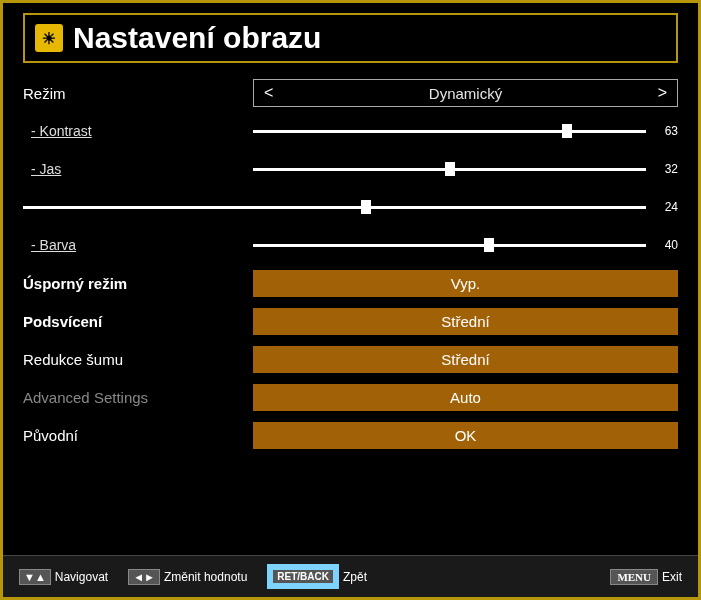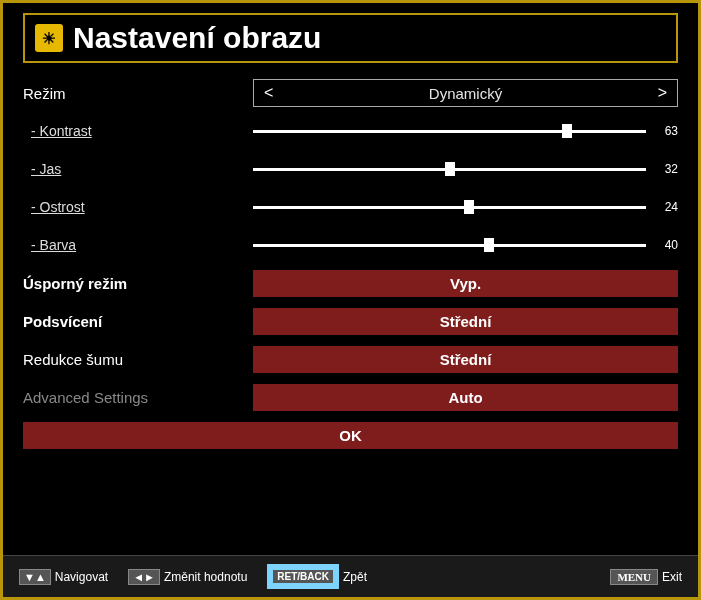--- a/index.html
+++ b/index.html
@@ -82,29 +82,29 @@
       font-weight: bold;
     }
     .setting-label.dim {
       color: #888;
     }
     .setting-value {
       flex: 1;
     }
     
     .value-btn {
-      background: #7f1d1d;
+      background: #a16207;
       color: #fff;
       border: none;
       padding: 5px 0;
       font-size: 15px;
       text-align: center;
       width: 100%;
       cursor: pointer;
-      font-weight: bold;
+      font-weight: normal;
     }
     
     .mode-selector {
       display: flex;
       align-items: center;
       border: 1px solid #aaa;
       background: transparent;
     }
     .mode-arrow {
       color: #fff;
@@ -227,21 +227,20 @@
           <div class="setting-value">
             <div class="slider-container">
               <div class="slider-track">
                 <div class="slider-thumb" style="left: 50%;"></div>
               </div>
               <span class="slider-value">32</span>
             </div>
           </div>
         </div>
         <div class="setting-row">
-          <div class="setting-label sub">- Ostrost</div>
           <div class="setting-value">
             <div class="slider-container">
               <div class="slider-track">
                 <div class="slider-thumb" style="left: 55%;"></div>
               </div>
               <span class="slider-value">24</span>
             </div>
           </div>
         </div>
         <div class="setting-row">
@@ -265,20 +264,21 @@
         </div>
         <div class="setting-row">
           <div class="setting-label">Redukce šumu</div>
           <div class="setting-value"><button class="value-btn">Střední</button></div>
         </div>
         <div class="setting-row">
           <div class="setting-label dim">Advanced Settings</div>
           <div class="setting-value"><button class="value-btn">Auto</button></div>
         </div>
         <div class="setting-row">
+          <div class="setting-label">Původní</div>
           <div class="setting-value"><button class="value-btn">OK</button></div>
         </div>
       </div>
   </div>
 
   <div class="nav-bar">
     <div class="nav-item">
       <span class="nav-key">▼▲</span>
       <span class="nav-desc">Navigovat</span>
     </div>

